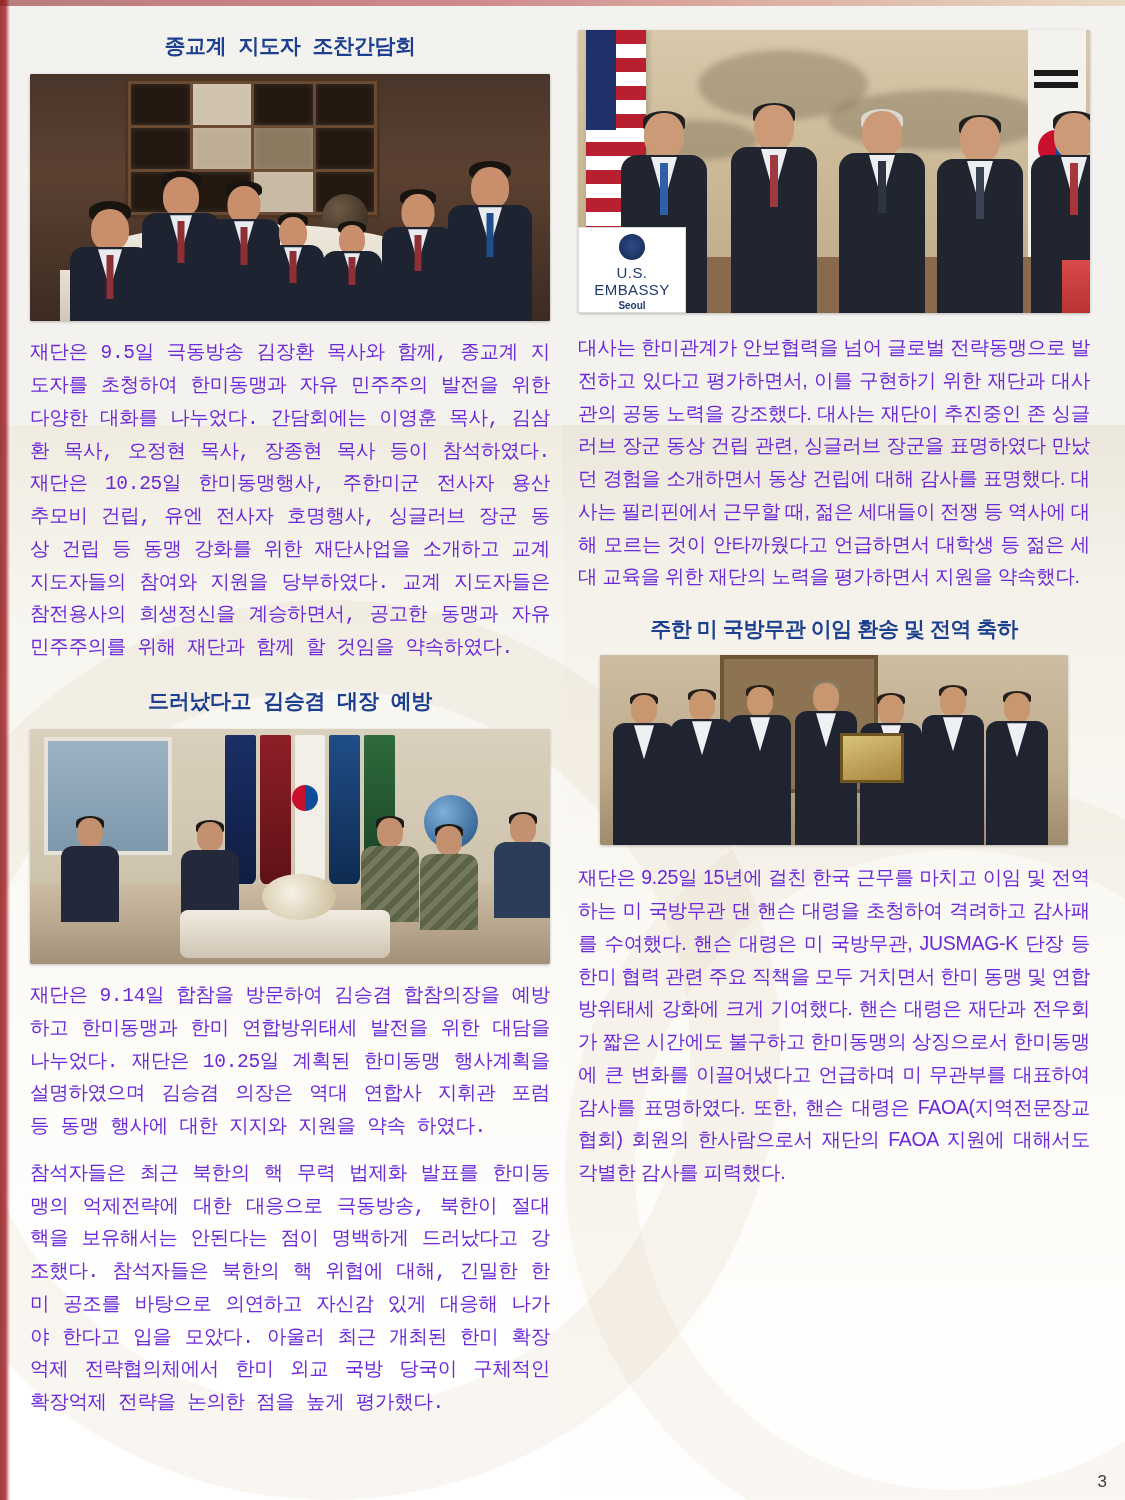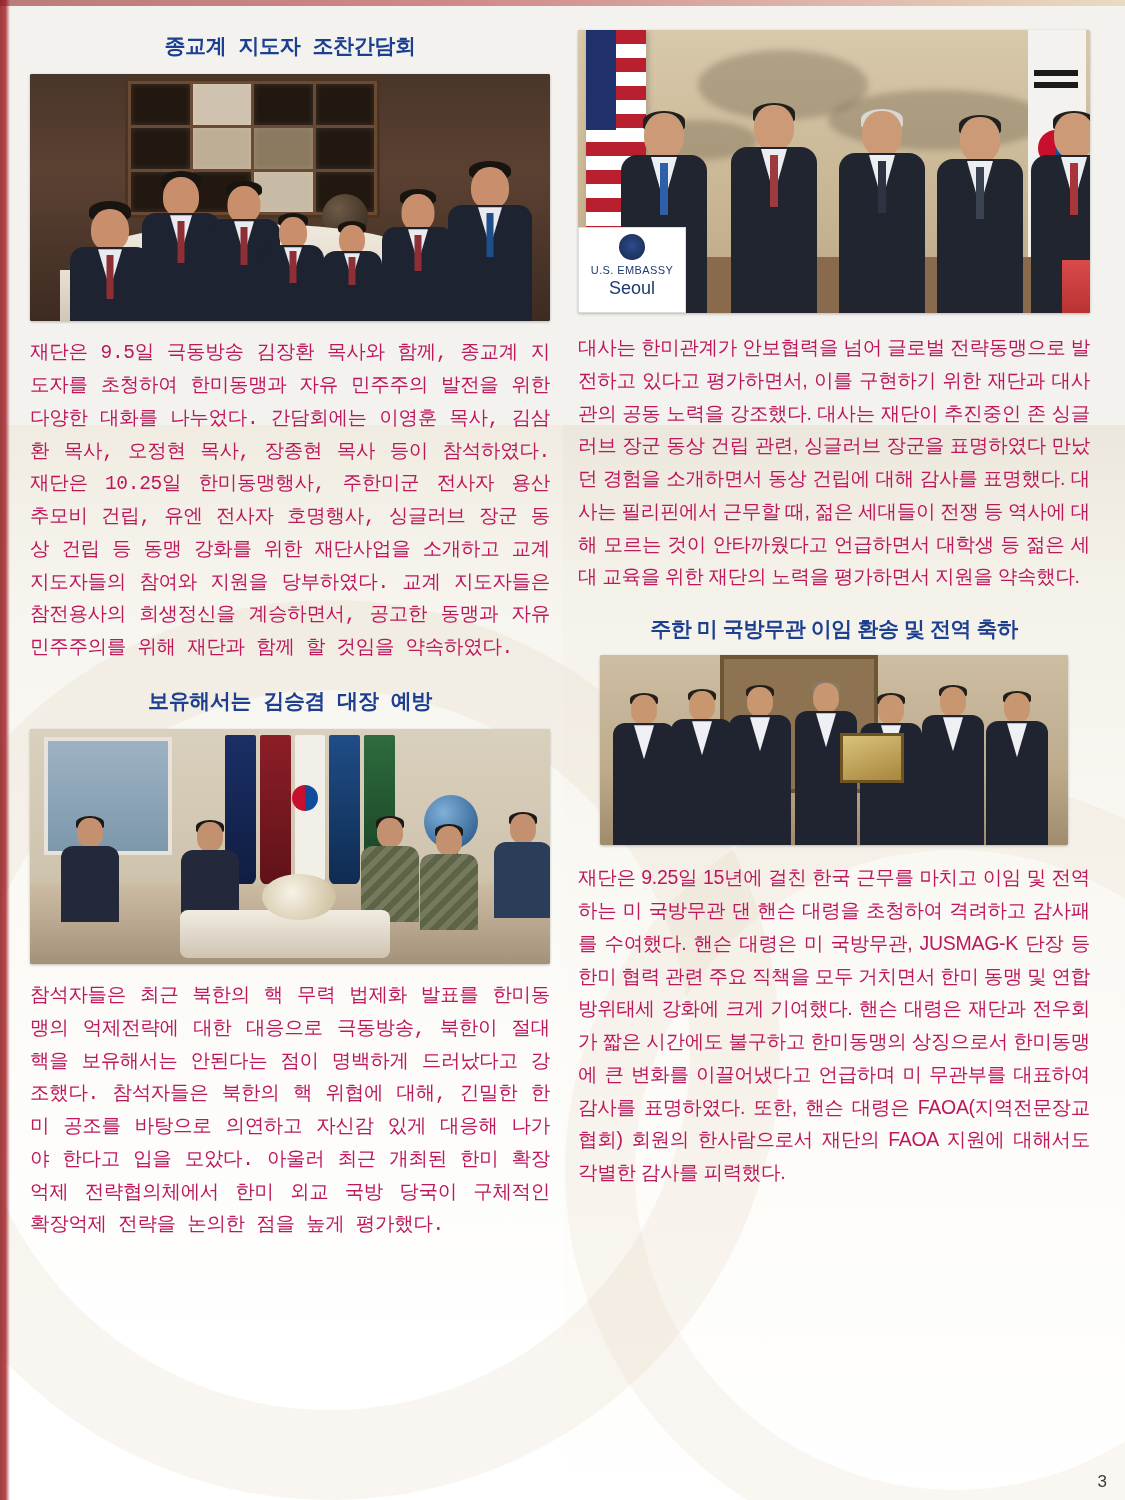--- a/index.html
+++ b/index.html
@@ -89,21 +89,21 @@
   .photo {
     width: 100%;
     border-radius: 2px;
     overflow: hidden;
     position: relative;
     box-shadow: 0 1px 3px rgba(0,0,0,.25);
   }
   .body-p {
     font-size: 19.5px;
     line-height: 1.68;
-    color: #be185d;
+    color: #6d28d9;
     text-align: justify;
     text-justify: inter-character;
     margin: 0 0 14px 0;
     letter-spacing: -0.3px;
   }
   .body-p:last-child { margin-bottom: 0; }
 
   .page-number {
     position: absolute;
     right: 18px;
@@ -285,22 +285,22 @@
     font-size: 9px;
     color: #1e3a6e;
     padding-top: 6px;
     box-sizing: border-box;
   }
   .ph2 .embassy-card .seal {
     width: 26px; height: 26px; border-radius: 50%;
     background: radial-gradient(circle at 50% 45%, #2d4c8a, #16264b);
     margin: 0 auto 4px;
   }
-  .ph2 .embassy-card .l1 { font-size: 11px; letter-spacing: .4px; }
-  .ph2 .embassy-card .l2 { font-size: 18px; font-weight: normal; margin-top: 2px; }
+  .ph2 .embassy-card .l1 { font-size: 15px; letter-spacing: .4px; }
+  .ph2 .embassy-card .l2 { font-size: 10px; font-weight: bold; margin-top: 2px; }
   .ph2 .ribbon {
     position: absolute; right: -6px; top: 230px;
     width: 34px; height: 68px;
     background: linear-gradient(180deg, #d94a4a, #b02c2c);
     clip-path: polygon(0 0, 100% 0, 100% 100%, 50% 78%, 0 100%);
     box-shadow: 0 2px 4px rgba(0,0,0,.3);
   }
 
   
   .ph3 { height: 235px; background: #c9bda8; }
@@ -484,21 +484,21 @@
         </div>
       </div>
 
       <div style="height:16px"></div>
       <p class="body-p">재단은 9.5일 극동방송 김장환 목사와 함께, 종교계 지도자를 초청하여 한미동맹과 자유 민주주의 발전을 위한 다양한 대화를 나누었다. 간담회에는 이영훈 목사, 김삼환 목사, 오정현 목사, 장종현 목사 등이 참석하였다. 재단은 10.25일 한미동맹행사, 주한미군 전사자 용산 추모비 건립, 유엔 전사자 호명행사, 싱글러브 장군 동상 건립 등 동맹 강화를 위한 재단사업을 소개하고 교계 지도자들의 참여와 지원을 당부하였다. 교계 지도자들은 참전용사의 희생정신을 계승하면서, 공고한 동맹과 자유 민주주의를 위해 재단과 함께 할 것임을 약속하였다.</p>
     </div>
 
     <div style="height:24px"></div>
 
     <div>
-      <h2 class="headline">보유해서는 김승겸 대장 예방</h2>
+      <h2 class="headline">드러났다고 김승겸 대장 예방</h2>
 
       <div class="photo ph3">
         <div class="wall"></div>
         <div class="win"></div>
         <div class="flags">
             <span></span>
             <span></span>
             <span></span>
             <span></span>
             <span></span>
@@ -530,20 +530,21 @@
         <div class="s navy" style="left:462px;width:62px;height:124px;">
           <span class="hair"></span>
             <span class="head"></span>
             <span class="body"></span>
         </div>
         <div class="tablec"></div>
         <div class="flowers"></div>
       </div>
 
       <div style="height:16px"></div>
+      <p class="body-p">재단은 9.14일 합참을 방문하여 김승겸 합참의장을 예방하고 한미동맹과 한미 연합방위태세 발전을 위한 대담을 나누었다. 재단은 10.25일 계획된 한미동맹 행사계획을 설명하였으며 김승겸 의장은 역대 연합사 지휘관 포럼 등 동맹 행사에 대한 지지와 지원을 약속 하였다.</p>
       <p class="body-p">참석자들은 최근 북한의 핵 무력 법제화 발표를 한미동맹의 억제전략에 대한 대응으로 극동방송, 북한이 절대 핵을 보유해서는 안된다는 점이 명백하게 드러났다고 강조했다. 참석자들은 북한의 핵 위협에 대해, 긴밀한 한미 공조를 바탕으로 의연하고 자신감 있게 대응해 나가야 한다고 입을 모았다. 아울러 최근 개최된 한미 확장억제 전략협의체에서 한미 외교 국방 당국이 구체적인 확장억제 전략을 논의한 점을 높게 평가했다.</p>
     </div>
   </div>
 
   <div class="col col-right" style="top:30px;">
 
     <div>
 
       <div class="photo ph2">
         <div class="bgart"></div>

